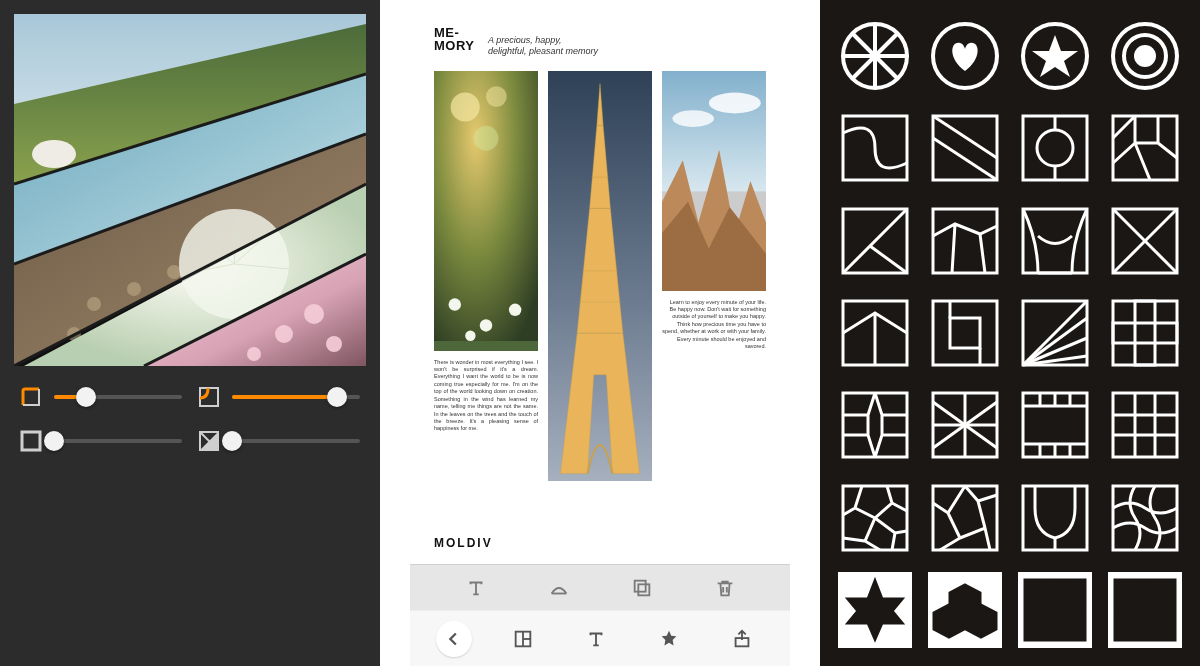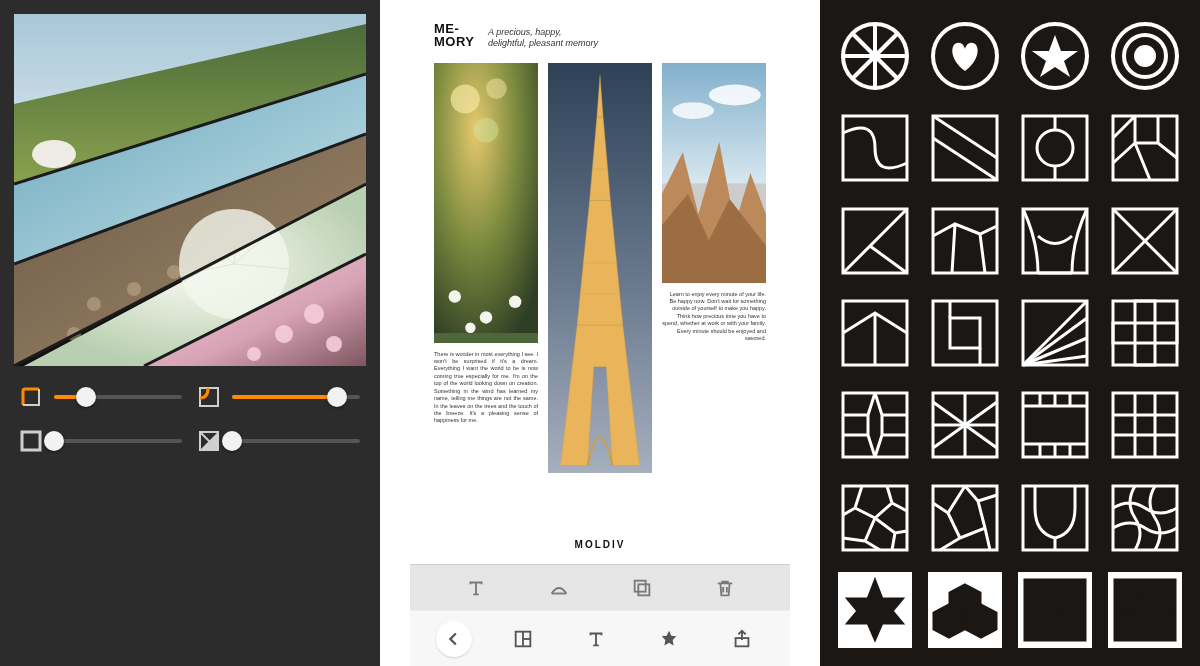--- a/index.html
+++ b/index.html
@@ -131,21 +131,21 @@
     line-height: 1.02;
     color: #111;
     width: 40px;
   }
   .p2-header-sub {
     font-size: 9px;
     font-style: italic;
     color: #333;
     line-height: 1.2;
     white-space: pre-line;
-    margin-top: 5px;
+    margin-top: 13px;
   }
   .p2-strip {
     flex: 1 1 auto;
     display: flex;
     gap: 10px;
     min-height: 0;
   }
   .p2-col {
     flex: 1 1 0;
     display: flex;
@@ -162,22 +162,22 @@
   .p2-col2 .p2-photo { height: 410px; }
   .p2-col3 .p2-photo { height: 220px; }
   .p2-blurb {
     font-size: 5.5px;
     color: #333;
     line-height: 1.35;
     text-align: justify;
   }
   .p2-blurb.r { text-align: right; }
   .p2-footer-brand {
-    text-align: center;
-    font-size: 10px;
+    text-align: left;
+    font-size: 12px;
     letter-spacing: 2px;
     font-weight: 700;
     color: #111;
     margin-top: 10px;
   }
 
   .p2-toolbar1 {
     height: 46px;
     background: #e6e6e6;
     display: flex;

